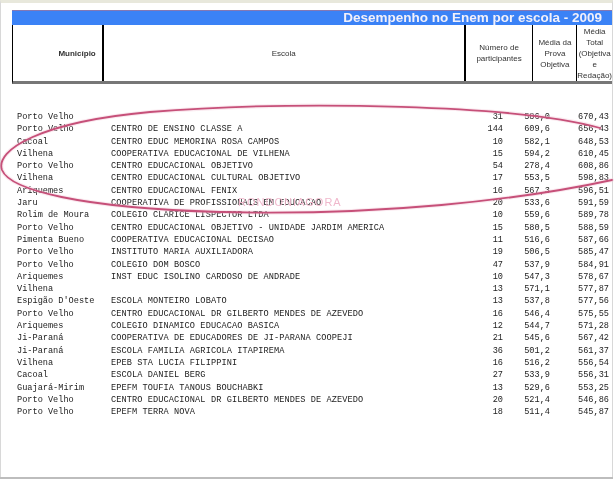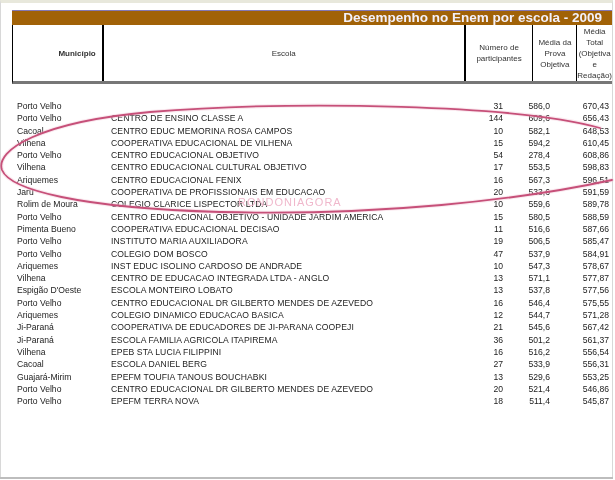--- a/index.html
+++ b/index.html
@@ -1,28 +1,28 @@
 <!DOCTYPE html>
 <html><head>
 <meta charset="utf-8">
 <style>
   html, body { margin: 0; padding: 0; background: #ffffff; }
   body { width: 615px; height: 480px; position: relative; overflow: hidden; font-family: "Liberation Sans", sans-serif; }
   .frame { position: absolute; left: 0; top: 0; width: 613px; height: 478px; border: 1px solid #d8d8d8; border-top: 3px solid #e8e8dc; box-sizing: border-box; }
-  .title-bar { position: absolute; left: 12px; top: 10px; width: 600px; height: 15px; background: #a16207; border-top: 1px solid #8478b4; box-sizing: border-box; }
+  .title-bar { position: absolute; left: 12px; top: 10px; width: 600px; height: 15px; background: #3b82f6; border-top: 1px solid #8478b4; box-sizing: border-box; }
   .title-text { position: absolute; right: 10px; top: -1px; color: #f2f0fa; font-weight: bold; font-size: 13.5px; line-height: 16px; letter-spacing: 0px; }
   .header { position: absolute; left: 12px; top: 25px; width: 600px; height: 59px; border-left: 1px solid #000; border-bottom: 3px solid #777; box-sizing: border-box; display: flex; }
   .hcell { font-size: 8px; color: #333; line-height: 11px; display: flex; align-items: center; box-sizing: border-box; border-right: 1px solid #000; }
   .hcell:last-child { border-right: none; }
   .h-mun { width: 91px; justify-content: flex-end; padding-right: 6px; border-right-width: 2px; font-weight: bold; }
   .h-esc { width: 363px; justify-content: center; border-right-width: 2px; }
   .h-num { width: 68px; justify-content: center; text-align: center; }
   .h-obj { width: 44px; justify-content: center; text-align: center; }
   .h-tot { flex: 1; justify-content: center; text-align: center; }
-  .rows { position: absolute; left: 0; top: 100px; width: 615px; }
+  .rows { position: absolute; left: 0; top: 111px; width: 615px; font-family: Liberation Mono, monospace; }
   .row { position: relative; height: 12.3px; font-size: 8.6px; color: #222; line-height: 12px; white-space: nowrap; }
   .row span { position: absolute; top: 0; }
   .c-mun { left: 17px; }
   .c-esc { left: 111px; letter-spacing: 0.1px; }
   .c-num { right: 112px; text-align: right; }
   .c-obj { right: 65px; text-align: right; }
   .c-tot { right: 6px; text-align: right; }
   .watermark { position: absolute; left: 238px; top: 196px; font-size: 11px; color: #f0b8cc; letter-spacing: 1px; }
   .overlay { position: absolute; left: 0; top: 0; pointer-events: none; }
   .bottom-line { position: absolute; left: 0; top: 477px; width: 613px; height: 2px; background: #bdbdbd; }
@@ -137,21 +137,20 @@
     </div>
     <div class="row">
       <span class="c-mun">Ariquemes</span>
       <span class="c-esc">INST EDUC ISOLINO CARDOSO DE ANDRADE</span>
       <span class="c-num">10</span>
       <span class="c-obj">547,3</span>
       <span class="c-tot">578,67</span>
     </div>
     <div class="row">
       <span class="c-mun">Vilhena</span>
-      <span class="c-esc">CENTRO DE EDUCACAO INTEGRADA LTDA - ANGLO</span>
       <span class="c-num">13</span>
       <span class="c-obj">571,1</span>
       <span class="c-tot">577,87</span>
     </div>
     <div class="row">
       <span class="c-mun">Espigão D'Oeste</span>
       <span class="c-esc">ESCOLA MONTEIRO LOBATO</span>
       <span class="c-num">13</span>
       <span class="c-obj">537,8</span>
       <span class="c-tot">577,56</span>

